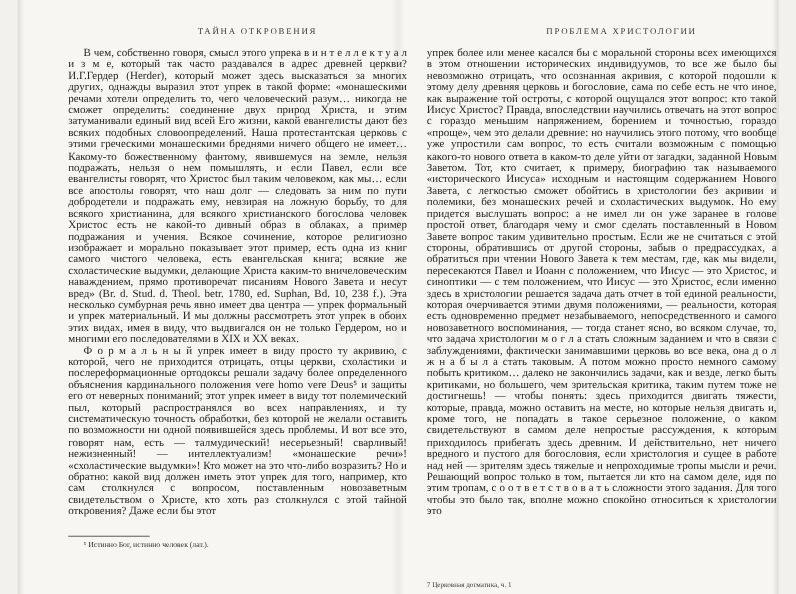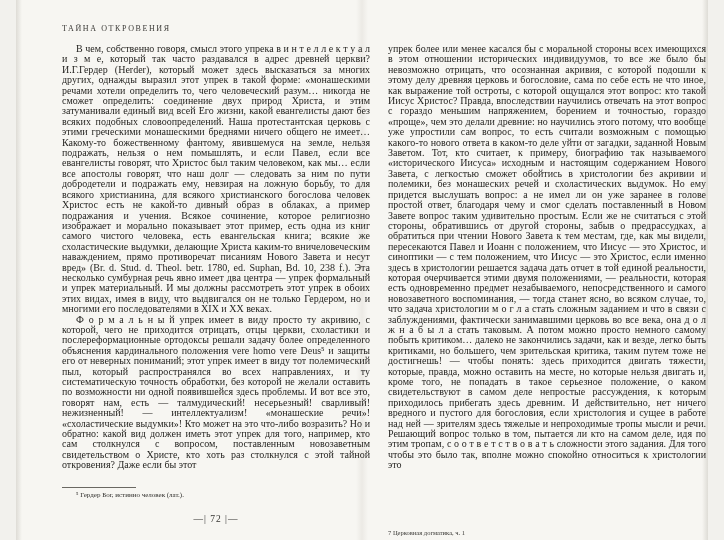--- a/index.html
+++ b/index.html
@@ -32,22 +32,23 @@
     position: absolute;
     top: 0;
     height: 540px;
   }
   .page-col.left  { left: 46px;  width: 308px; }
   .page-col.right { left: 372px; width: 318px; }
 
   .running-head {
     position: absolute;
     top: 24px;
-    left: 0;
+    left: 18px;
     width: 100%;
+    text-align: center;
     font-size: 8px;
     letter-spacing: 1.6px;
     color: #3b3a37;
     white-space: nowrap;
   }
   .body-text {
     position: absolute;
     top: 44px;
     left: 0;
     width: 100%;
@@ -108,26 +109,26 @@
 
     <div class="page-col left">
       <div class="running-head">ТАЙНА ОТКРОВЕНИЯ</div>
 
       <div class="body-text">
         <p>В чем, собственно говоря, смысл этого упрека в и н т е л л е к т у а л и з м е, который так часто раздавался в адрес древней церкви? И.Г.Гердер (Herder), который может здесь высказаться за многих других, однажды выразил этот упрек в такой форме: «монашескими речами хотели определить то, чего человеческий разум… никогда не сможет определить: соединение двух природ Христа, и этим затуманивали единый вид всей Его жизни, какой евангелисты дают без всяких подобных словоопределений. Наша протестантская церковь с этими греческими монашескими бреднями ничего общего не имеет… Какому-то божественному фантому, явившемуся на земле, нельзя подражать, нельзя о нем помышлять, и если Павел, если все евангелисты говорят, что Христос был таким человеком, как мы… если все апостолы говорят, что наш долг — следовать за ним по пути добродетели и подражать ему, невзирая на ложную борьбу, то для всякого христианина, для всякого христианского богослова человек Христос есть не какой-то дивный образ в облаках, а пример подражания и учения. Всякое сочинение, которое религиозно изображает и морально показывает этот пример, есть одна из книг самого чистого человека, есть евангельская книга; всякие же схоластические выдумки, делающие Христа каким-то вничеловеческим наваждением, прямо противоречат писаниям Нового Завета и несут вред» (Br. d. Stud. d. Theol. betr. 1780, ed. Suphan, Bd. 10, 238 f.). Эта несколько сумбурная речь явно имеет два центра — упрек формальный и упрек материальный. И мы должны рассмотреть этот упрек в обоих этих видах, имея в виду, что выдвигался он не только Гердером, но и многими его последователями в XIX и XX веках.</p>
         <p>Ф о р м а л ь н ы й упрек имеет в виду просто ту акривию, с которой, чего не приходится отрицать, отцы церкви, схоластики и послереформационные ортодоксы решали задачу более определенного объяснения кардинального положения vere homo vere Deus⁵ и защиты его от неверных пониманий; этот упрек имеет в виду тот полемический пыл, который распространялся во всех направлениях, и ту систематическую точность обработки, без которой не желали оставить по возможности ни одной появившейся здесь проблемы. И вот все это, говорят нам, есть — талмудический! несерьезный! сварливый! нежизненный! — интеллектуализм! «монашеские речи»! «схоластические выдумки»! Кто может на это что-либо возразить? Но и обратно: какой вид должен иметь этот упрек для того, например, кто сам столкнулся с вопросом, поставленным новозаветным свидетельством о Христе, кто хоть раз столкнулся с этой тайной откровения? Даже если бы этот</p>
       </div>
 
       <div class="footnote-sep"></div>
-      <div class="footnote">⁵ Гердер Бог, истинно человек (лат.).</div>
+      <div class="footnote">⁵ Истинно Бог, истинно человек (лат.).</div>
 
-      <div class="page-number">—| 72 |—</div>
     </div>
 
     <div class="page-col right">
+      <div class="running-head">ПРОБЛЕМА ХРИСТОЛОГИИ</div>
 
       <div class="body-text">
         <p class="no-indent">упрек более или менее касался бы с моральной стороны всех имеющихся в этом отношении исторических индивидуумов, то все же было бы невозможно отрицать, что осознанная акривия, с которой подошли к этому делу древняя церковь и богословие, сама по себе есть не что иное, как выражение той остроты, с которой ощущался этот вопрос: кто такой Иисус Христос? Правда, впоследствии научились отвечать на этот вопрос с гораздо меньшим напряжением, борением и точностью, гораздо «проще», чем это делали древние: но научились этого потому, что вообще уже упростили сам вопрос, то есть считали возможным с помощью какого-то нового ответа в каком-то деле уйти от загадки, заданной Новым Заветом. Тот, кто считает, к примеру, биографию так называемого «исторического Иисуса» исходным и настоящим содержанием Нового Завета, с легкостью сможет обойтись в христологии без акривии и полемики, без монашеских речей и схоластических выдумок. Но ему придется выслушать вопрос: а не имел ли он уже заранее в голове простой ответ, благодаря чему и смог сделать поставленный в Новом Завете вопрос таким удивительно простым. Если же не считаться с этой стороны, обратившись от другой стороны, забыв о предрассудках, а обратиться при чтении Нового Завета к тем местам, где, как мы видели, пересекаются Павел и Иоанн с положением, что Иисус — это Христос, и синоптики — с тем положением, что Иисус — это Христос, если именно здесь в христологии решается задача дать отчет в той единой реальности, которая очерчивается этими двумя положениями, — реальности, которая есть одновременно предмет незабываемого, непосредственного и самого новозаветного воспоминания, — тогда станет ясно, во всяком случае, то, что задача христологии м о г л а стать сложным заданием и что в связи с заблуждениями, фактически занимавшими церковь во все века, она д о л ж н а  б ы л а стать таковым. А потом можно просто немного самому побыть критиком… далеко не закончились задачи, как и везде, легко быть критиками, но большего, чем зрительская критика, таким путем тоже не достигнешь! — чтобы понять: здесь приходится двигать тяжести, которые, правда, можно оставить на месте, но которые нельзя двигать и, кроме того, не попадать в такое серьезное положение, о каком свидетельствуют в самом деле непростые рассуждения, к которым приходилось прибегать здесь древним. И действительно, нет ничего вредного и пустого для богословия, если христология и сущее в работе над ней — зрителям здесь тяжелые и непроходимые тропы мысли и речи. Решающий вопрос только в том, пытается ли кто на самом деле, идя по этим тропам, с о о т в е т с т в о в а т ь сложности этого задания. Для того чтобы это было так, вполне можно спокойно относиться к христологии это</p>
       </div>
 
 
       <div class="series-footer">7  Церковная догматика, ч. 1</div>
     </div>
 
   </div>

